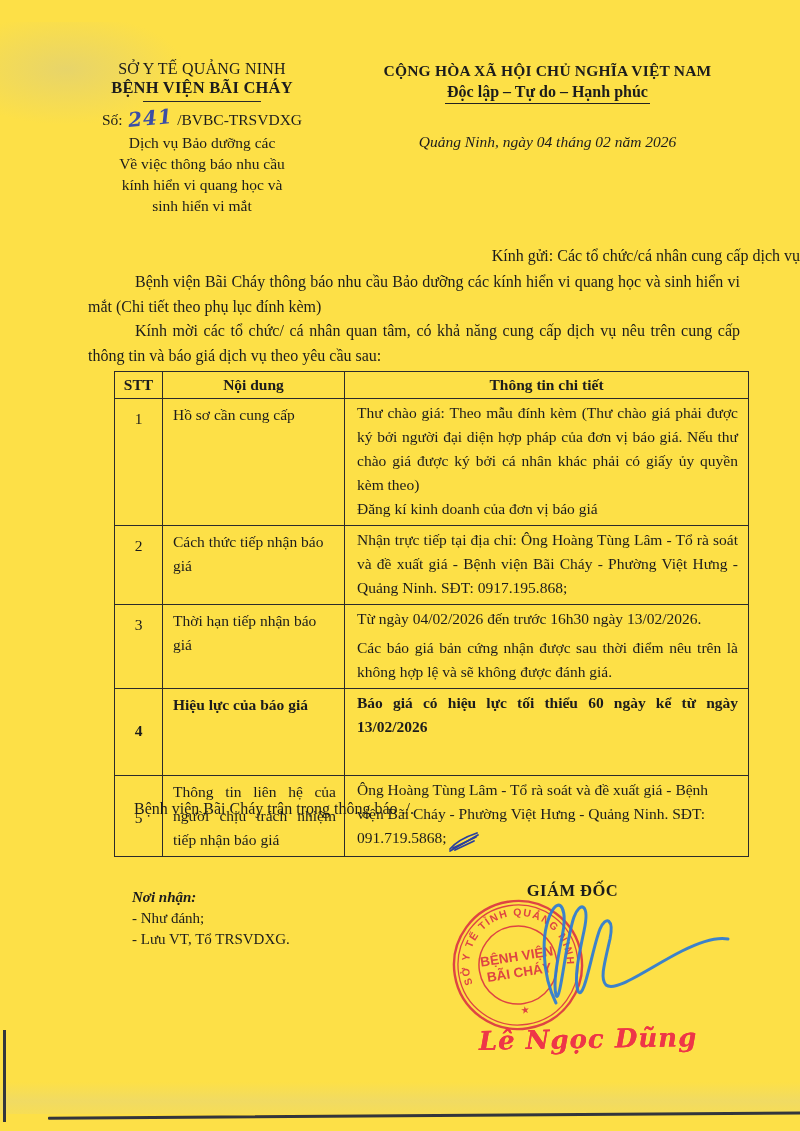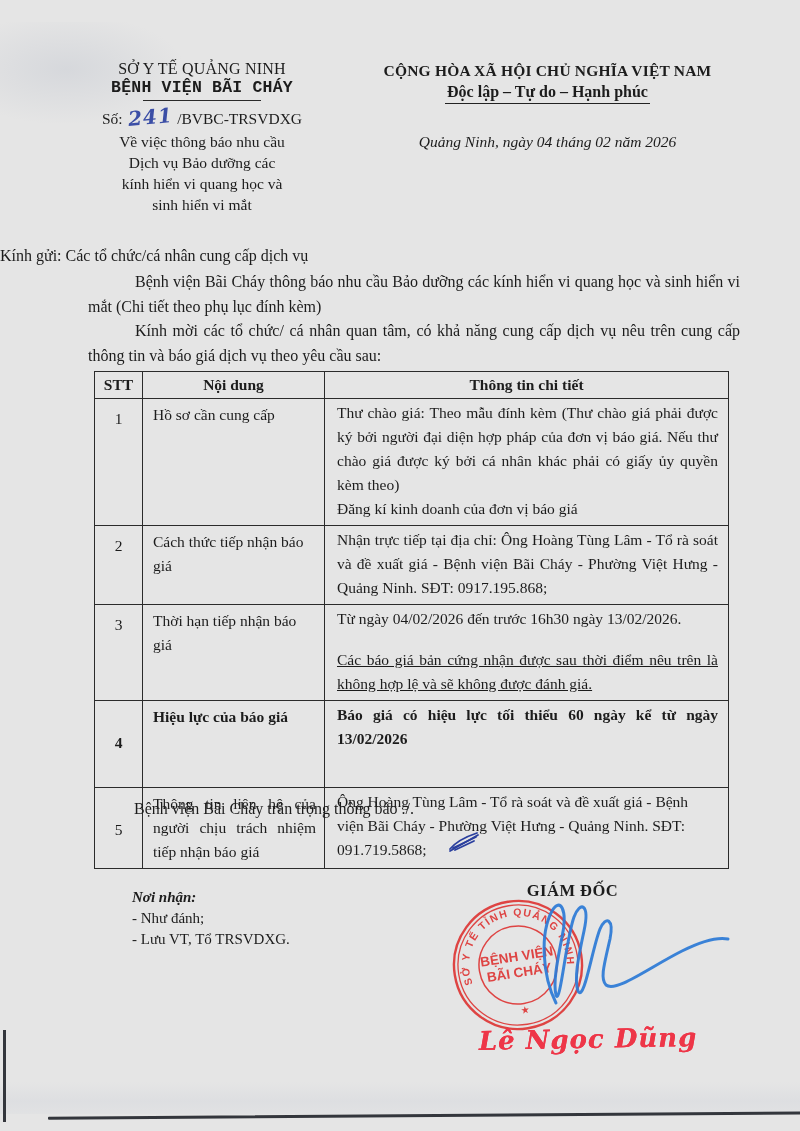--- a/index.html
+++ b/index.html
@@ -1,59 +1,59 @@
 <!DOCTYPE html>
 <html><head>
 <meta charset="utf-8">
 <style>
   * { margin:0; padding:0; box-sizing:border-box; }
   html,body { background:#ffffff; }
   .page {
     position:relative; width:800px; height:1131px;
-    background:#e5e5e5; overflow:hidden;
+    background:#fde047; overflow:hidden;
     font-family:"Liberation Serif","DejaVu Serif",serif;
     color:#1c1c1c;
   }
   
   .hdr-left { position:absolute; left:82px; top:60px; width:240px; text-align:center; }
   .hdr-left .l1 { font-size:16px; letter-spacing:.2px; }
-  .hdr-left .l2 { font-size:16.5px; font-weight:bold; letter-spacing:.2px;font-family:Liberation Mono, monospace; }
+  .hdr-left .l2 { font-size:16.5px; font-weight:bold; letter-spacing:.2px; }
   .hdr-left .rule { width:118px; border-top:1.6px solid #2a2a2a; margin:3px auto 4px auto; }
   .hdr-left .docno { font-size:15.5px; white-space:nowrap; }
   .hdr-left .docno .hand {
     display:inline-block; font-family:"DejaVu Serif",serif; font-style:italic;
     font-weight:bold; font-size:20px; color:#3b4ea6; transform:rotate(-5deg);
     letter-spacing:1px; margin:0 1px;
   }
   .hdr-left .subj { font-size:15.5px; line-height:21px; margin-top:2px; }
   .hdr-right { position:absolute; left:350px; top:62px; width:395px; text-align:center; }
   .hdr-right .nat { font-size:15.5px; font-weight:bold; letter-spacing:.2px; }
   .hdr-right .motto { display:inline-block; font-size:16px; font-weight:bold;
     border-bottom:1.7px solid #222; padding:0 2px 2px 2px; margin-top:3px; }
   .hdr-right .date { font-size:15.5px; font-style:italic; margin-top:29px; }
   
-  .salutation { position:absolute; left:0; top:247px; width:800px; text-align:left; font-size:16px; }
+  .salutation { position:absolute; left:0; top:247px; width:800px; text-align:right; font-size:16px; }
   .paras { position:absolute; left:88px; top:270px; width:652px; font-size:16px; line-height:24.5px; text-align:justify; }
   .paras p { text-indent:47px; }
   
-  .doc-table { position:absolute; left:94px; top:371px; width:634px;
+  .doc-table { position:absolute; left:114px; top:371px; width:634px;
     border-collapse:collapse; table-layout:fixed; font-size:15.5px; line-height:24px; }
   .doc-table th, .doc-table td { border:1.6px solid #2b2b2b; vertical-align:top; }
   .doc-table th { font-weight:bold; text-align:center; height:27px; padding:1px 4px; }
   .col-stt { width:48px; }
   .col-nd  { width:182px; }
   .col-ct  { width:404px; }
   td.stt { text-align:center; padding-top:8px; }
   td.stt.mid { padding-top:30px; }
   td.nd  { padding:4px 8px 4px 10px; }
   td.nd.just { text-align:justify; }
   td.ct  { padding:2px 10px 4px 12px; }
   td.ct p { margin:0; }
   td.ct p.just { text-align:justify; }
-  td.ct p.gap { margin-top:17px;text-decoration:underline; }
+  td.ct p.gap { margin-top:5px; }
   tr.r1 td { height:118px; }
   tr.r2 td { height:68px; }
   tr.r3 td { height:76px; }
   tr.r4 td { height:87px;font-weight:bold; }
   tr.r5 td { height:79px; }
   
   .closing { position:absolute; left:134px; top:800px; font-size:16px; }
   .pen-mark { position:absolute; left:443px; top:827px; }
   .recipients { position:absolute; left:132px; top:887px; font-size:15px; line-height:21px; }
   .recipients .lbl { font-weight:bold; font-style:italic; }
@@ -85,22 +85,22 @@
   <div class="hdr-left">
     <div class="l1">SỞ Y TẾ QUẢNG NINH</div>
     <div class="l2">BỆNH VIỆN BÃI CHÁY</div>
     <div class="rule"></div>
     <div class="docno">
       <span>Số:</span>
       <span class="hand">241</span>
       <span>/BVBC-TRSVDXG</span>
     </div>
     <div class="subj">
+      <div>Dịch vụ Bảo dưỡng các</div>
       <div>Về việc thông báo nhu cầu</div>
-      <div>Dịch vụ Bảo dưỡng các</div>
       <div>kính hiển vi quang học và</div>
       <div>sinh hiển vi mắt</div>
     </div>
   </div>
 
   <div class="hdr-right">
     <div class="nat">CỘNG HÒA XÃ HỘI CHỦ NGHĨA VIỆT NAM</div>
     <div><span class="motto">Độc lập – Tự do – Hạnh phúc</span></div>
     <div class="date">Quảng Ninh, ngày  04  tháng 02  năm 2026</div>
   </div>

